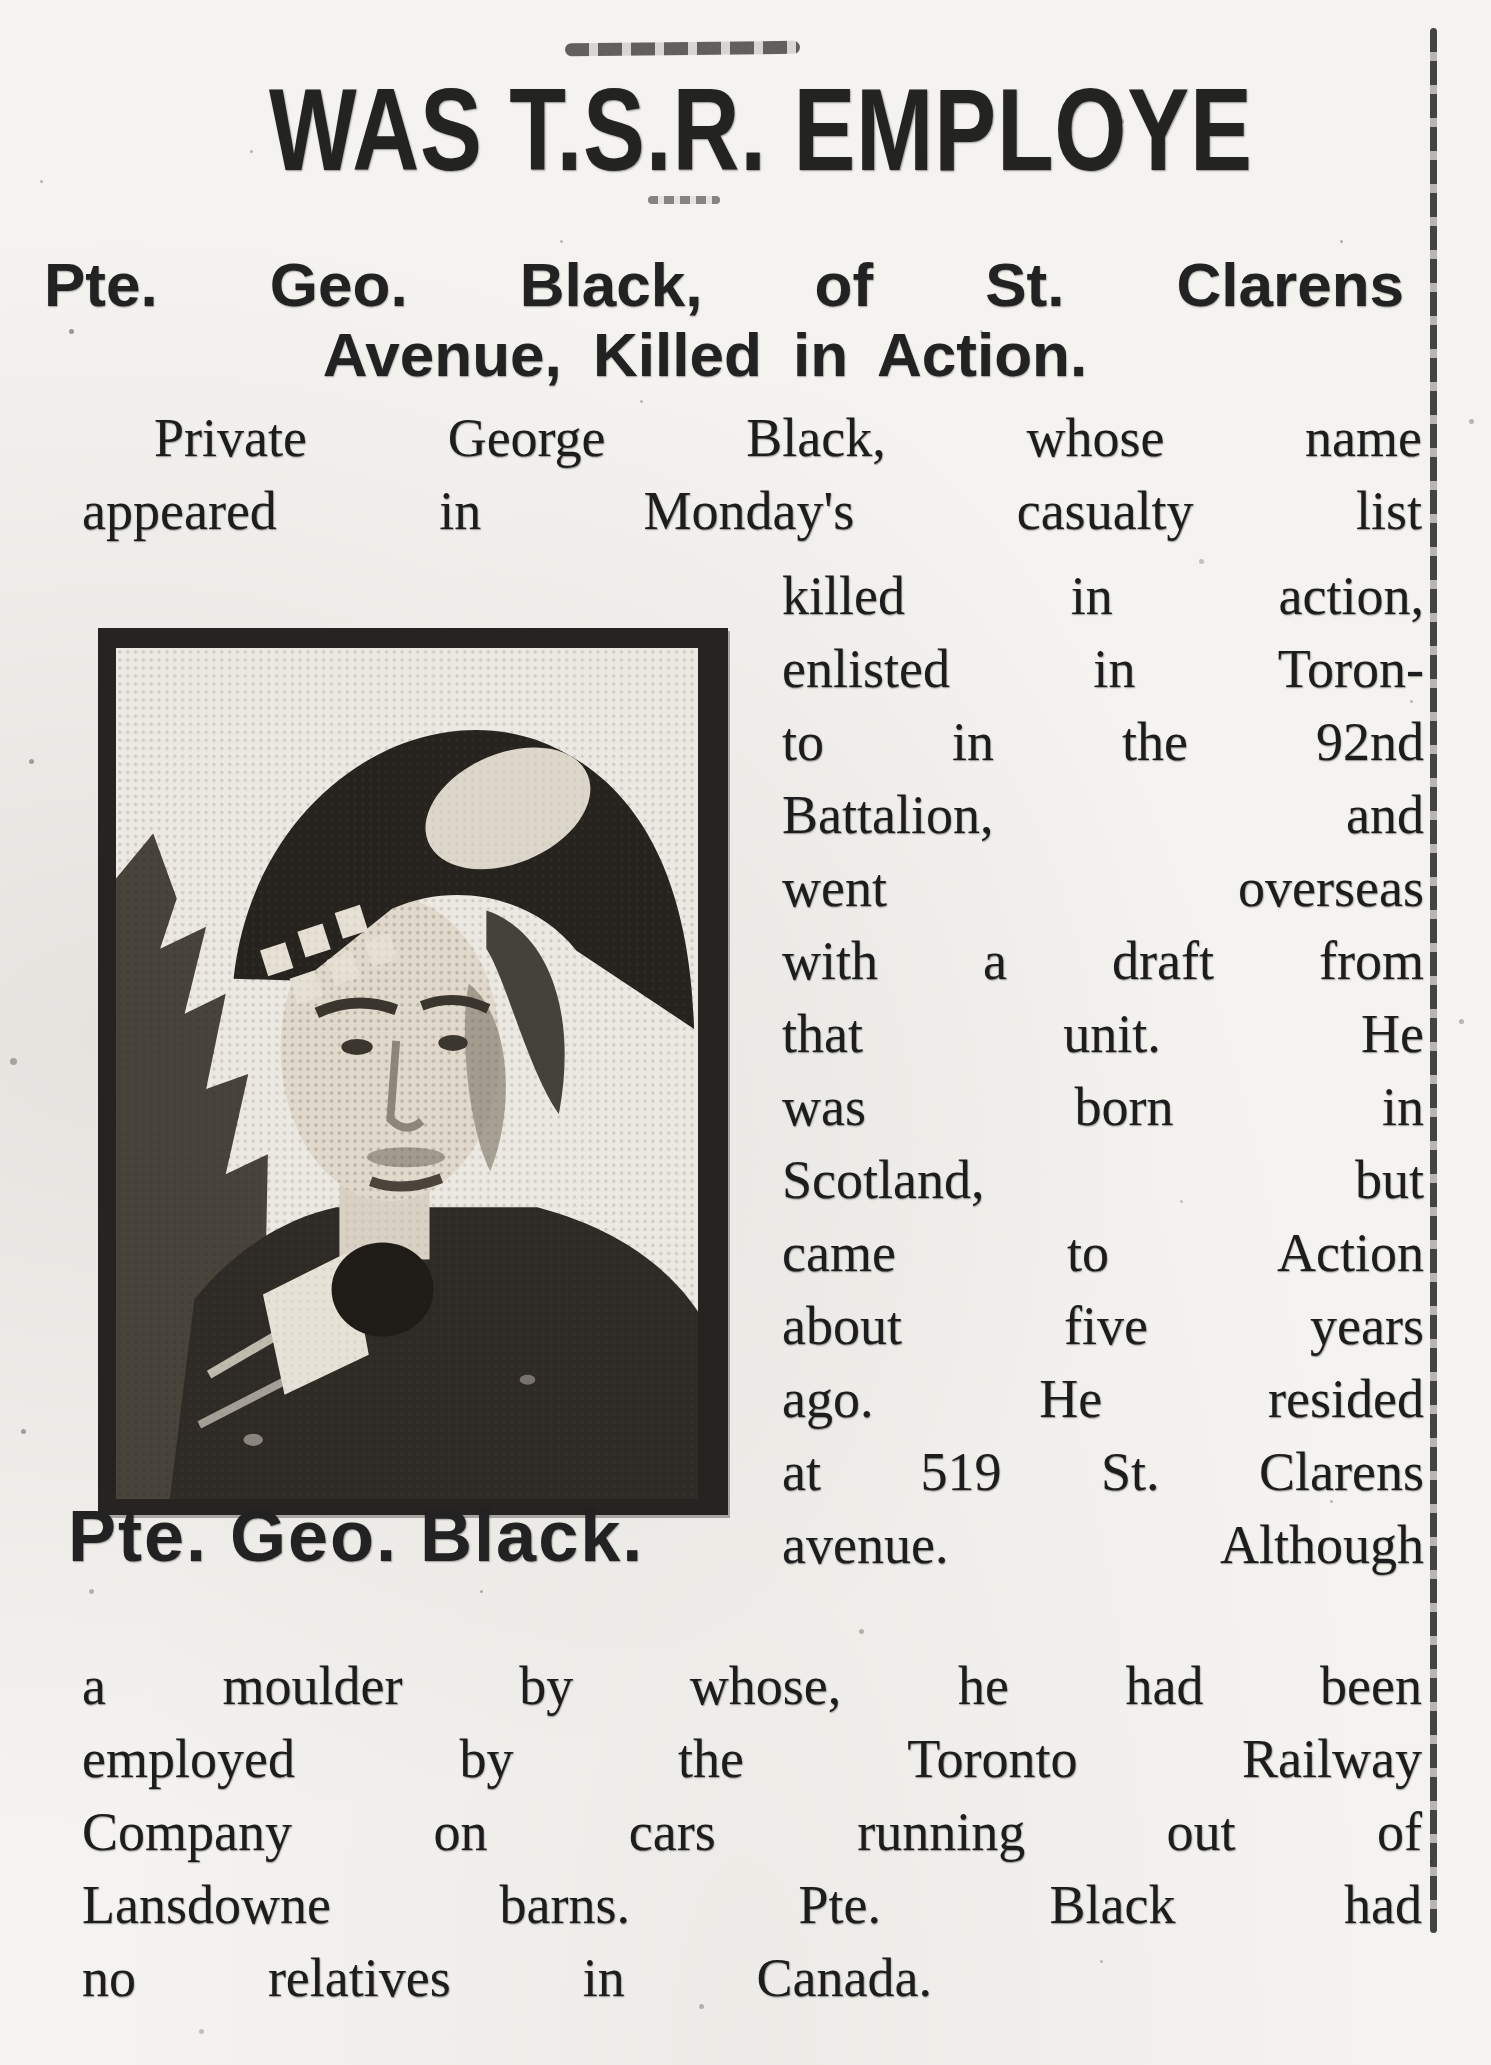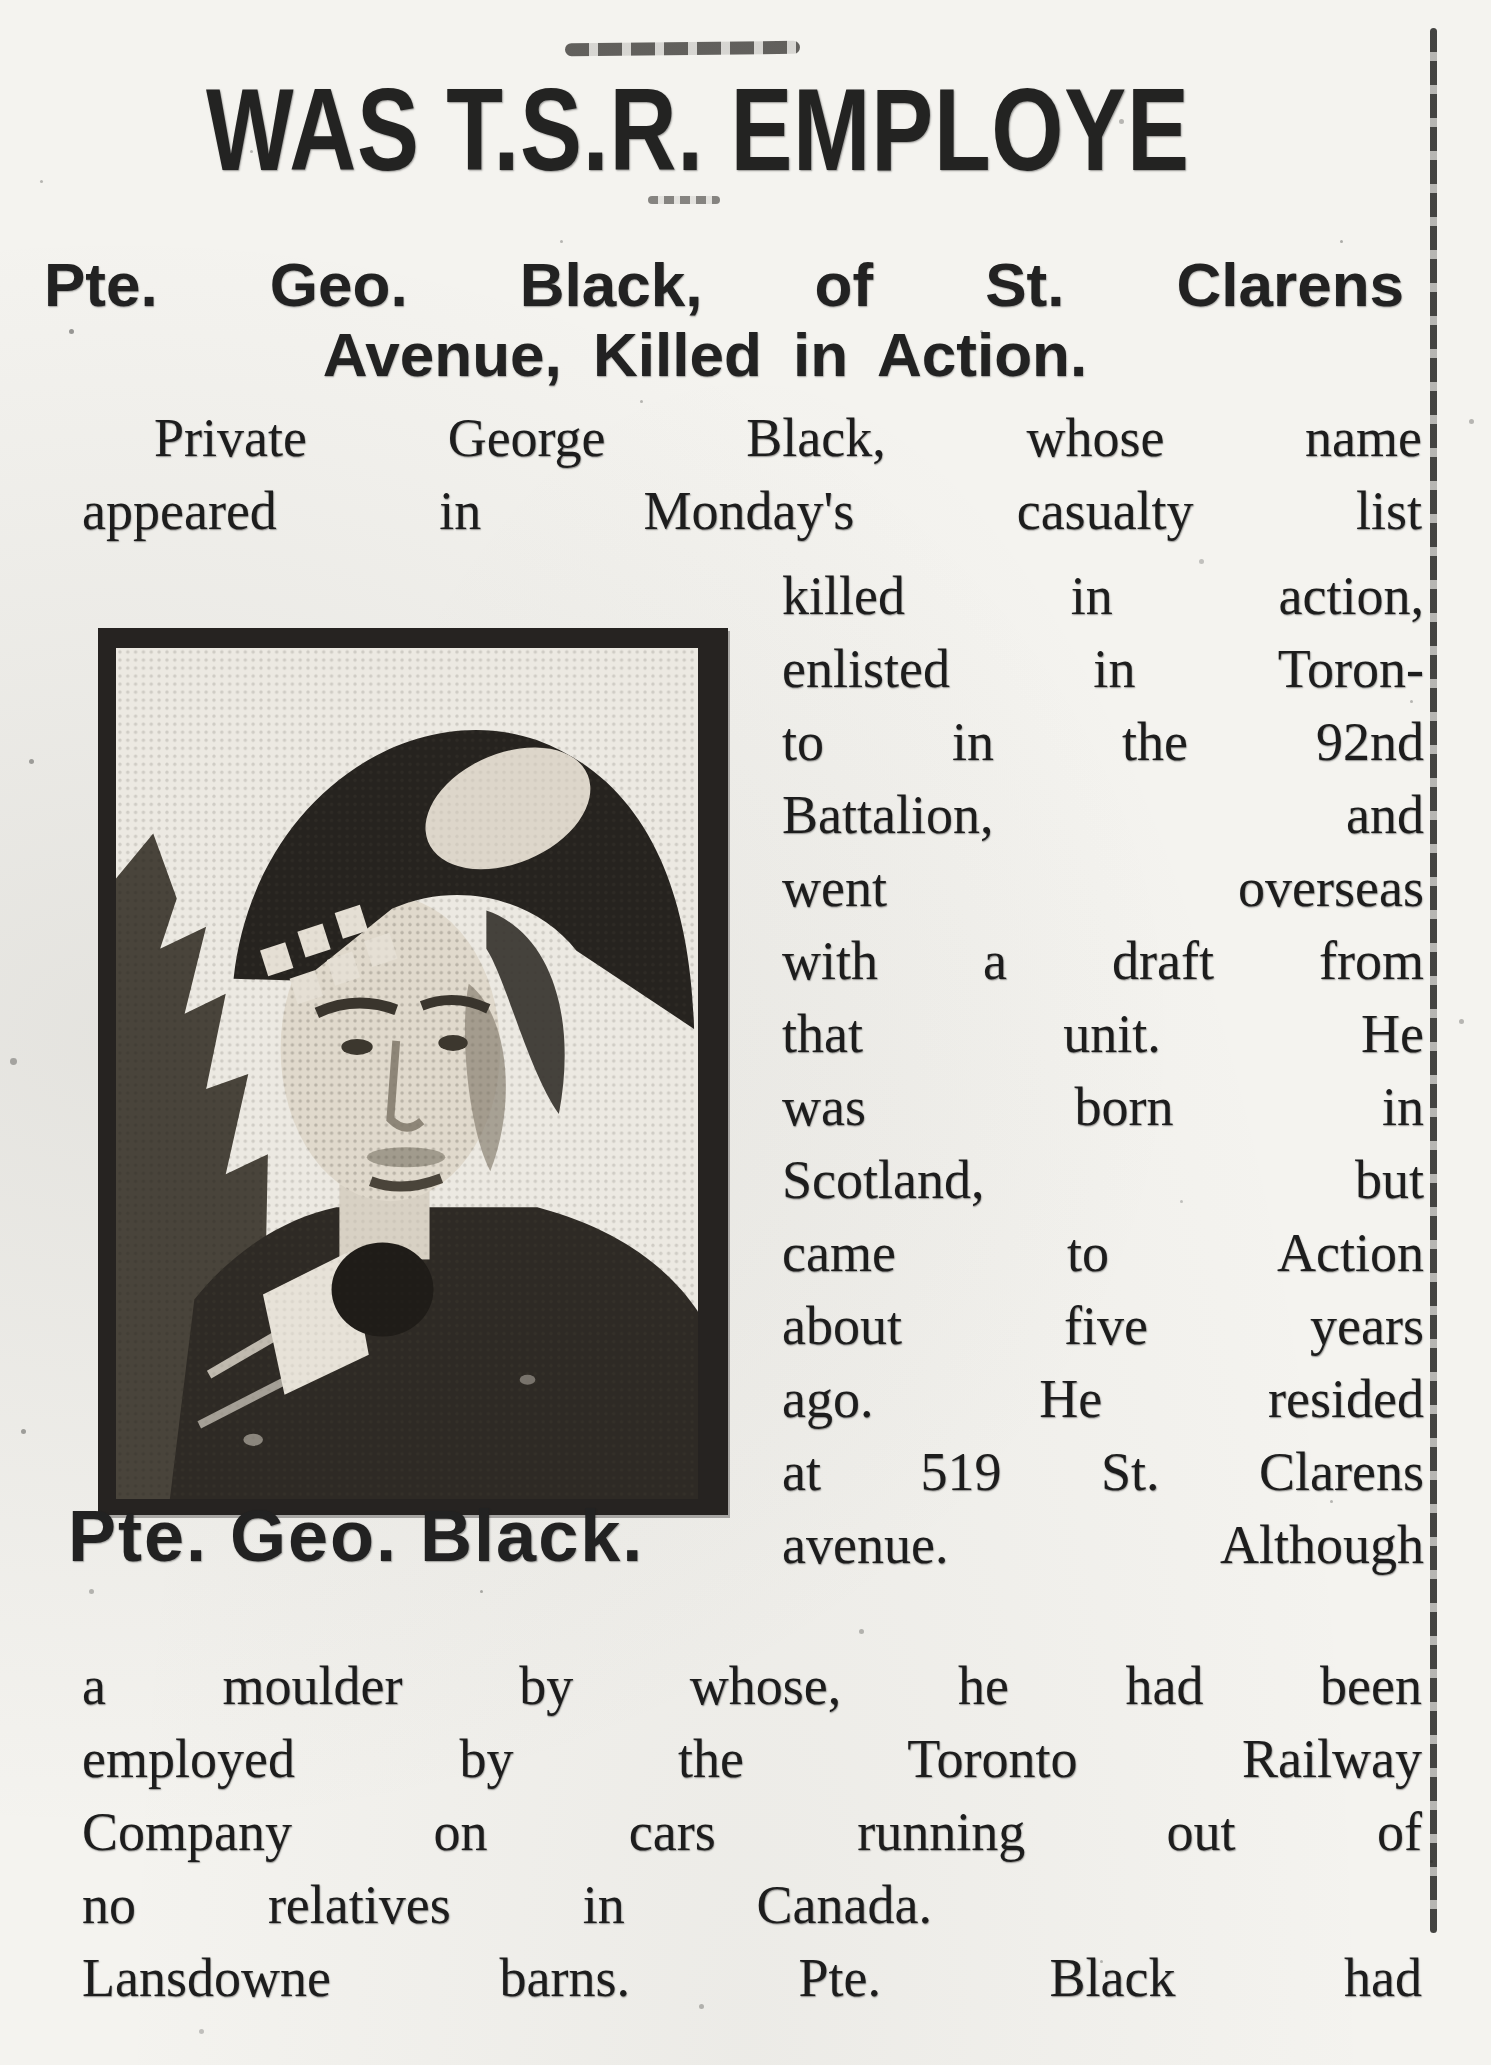--- a/index.html
+++ b/index.html
@@ -43,21 +43,21 @@
       860px 1630px 0 1px rgba(40,40,38,.3), 1180px 1200px 0 0 rgba(40,40,38,.25),
       1460px 1020px 0 1px rgba(40,40,38,.3), 480px 1590px 0 0 rgba(40,40,38,.35),
       90px 1590px 0 1px rgba(40,40,38,.3), 1330px 1500px 0 0 rgba(40,40,38,.3),
       700px 2005px 0 1px rgba(40,40,38,.3), 1100px 1960px 0 0 rgba(40,40,38,.3),
       200px 2030px 0 1px rgba(40,40,38,.25), 1430px 1860px 0 0 rgba(40,40,38,.35),
       560px 240px 0 0 rgba(40,40,38,.3), 980px 330px 0 0 rgba(40,40,38,.25),
       1470px 420px 0 1px rgba(40,40,38,.3), 40px 180px 0 0 rgba(40,40,38,.3);
   }
   
   .headline{
-    left:20px;top:72px;width:1356px;text-align:center;white-space:nowrap;
+    left:20px;top:72px;width:1356px;text-align:right;white-space:nowrap;
     font-family:"Liberation Sans","DejaVu Sans",sans-serif;font-weight:bold;
     font-size:116px;line-height:1;letter-spacing:1px;
     color:#232322;text-shadow:1px 1px 2px rgba(30,30,30,.45);
   }
   .headline span{display:inline-block;transform:scaleX(.8);transform-origin:center;}
   .subhead{
     font-family:"Liberation Sans","DejaVu Sans",sans-serif;font-weight:bold;
     font-size:62px;line-height:66px;color:#222;
     text-shadow:.5px .5px 1.5px rgba(30,30,30,.4);
   }
@@ -181,15 +181,15 @@
   <div class="bodyline">about five years</div>
   <div class="bodyline">ago. He resided</div>
   <div class="bodyline">at 519 St. Clarens</div>
   <div class="bodyline">avenue. Although</div>
 </div>
 
 <div class="abs para2">
   <div class="bodyline">a moulder by whose, he had been</div>
   <div class="bodyline">employed by the Toronto Railway</div>
   <div class="bodyline">Company on cars running out of</div>
+  <div class="bodyline">Lansdowne barns. Pte. Black had</div>
   <div class="bodyline lastline">no relatives in Canada.</div>
-  <div class="bodyline">Lansdowne barns. Pte. Black had</div>
 </div>
 
 </body></html>

